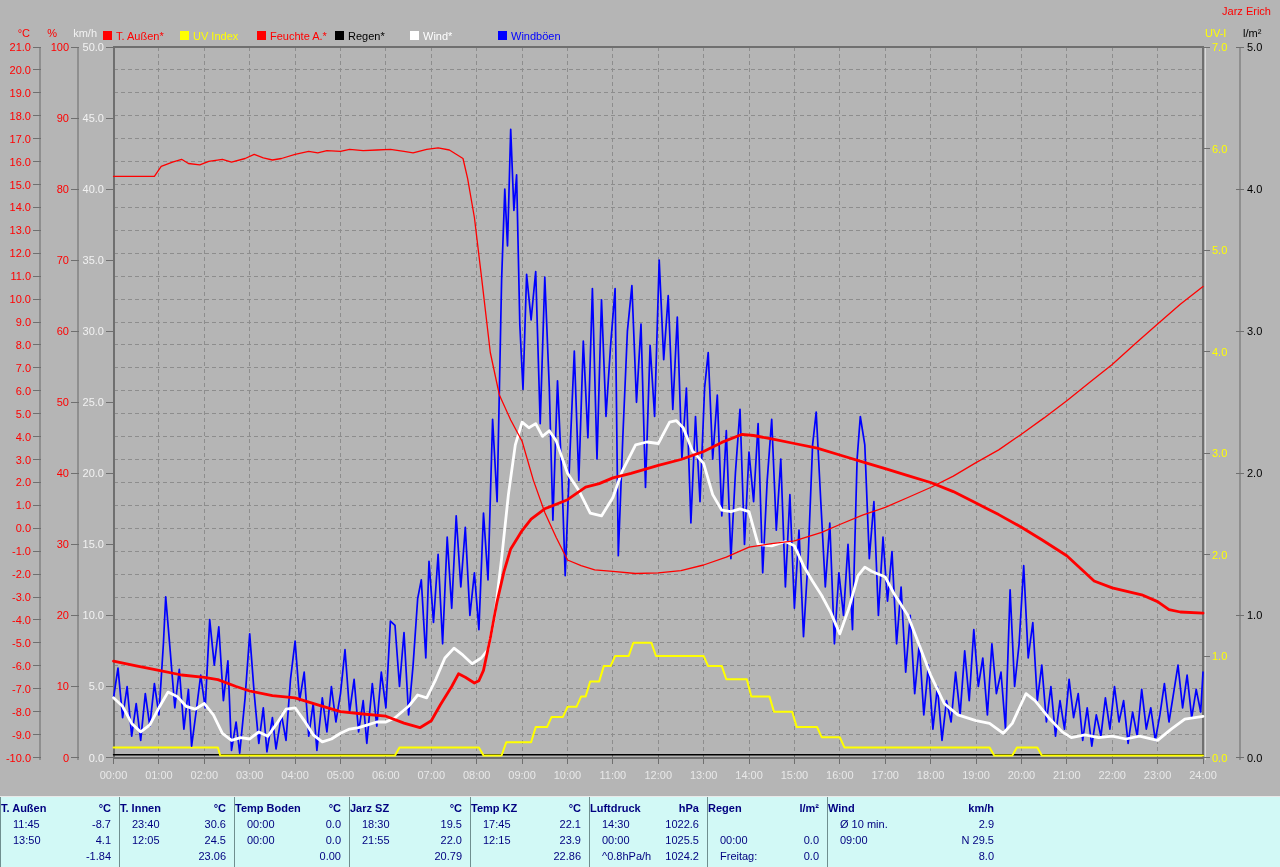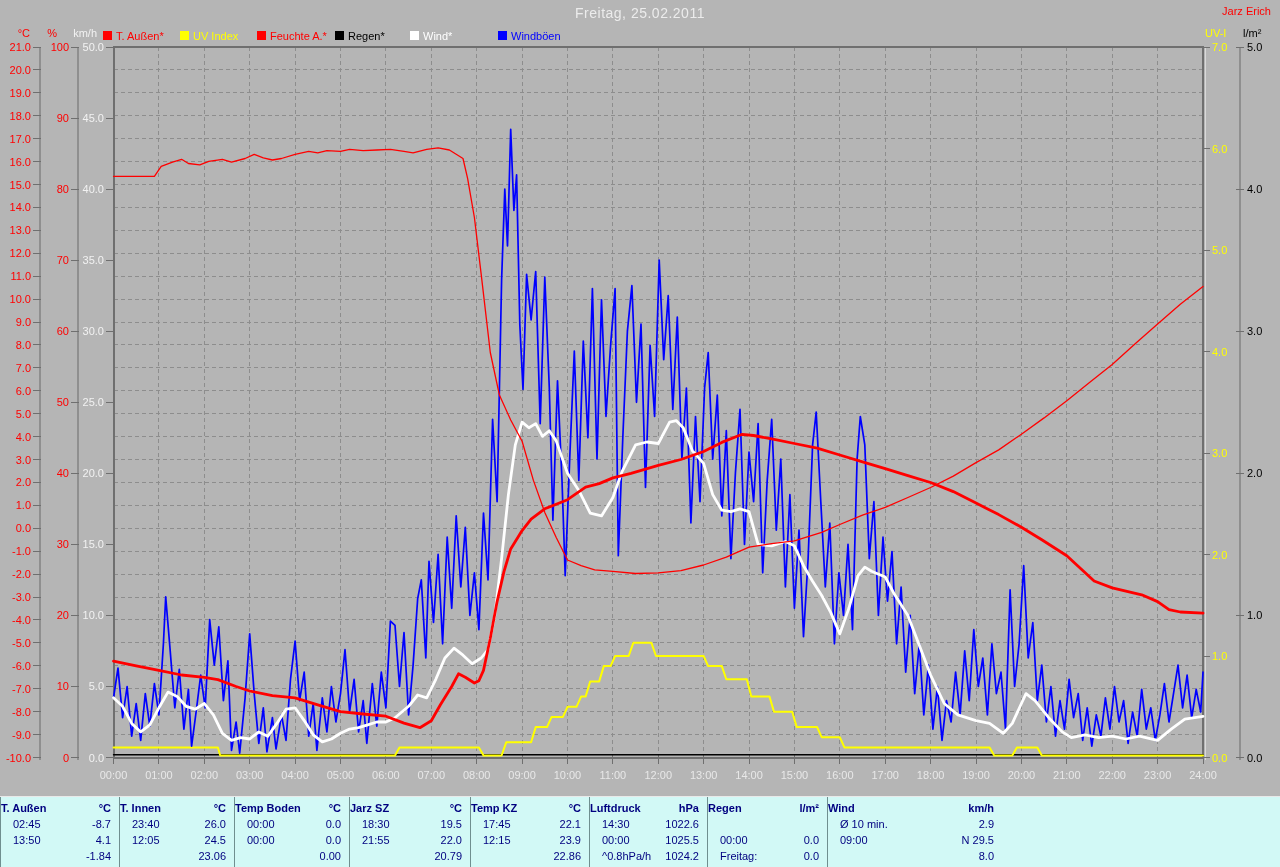--- a/index.html
+++ b/index.html
@@ -20,21 +20,20 @@
   .trow .nm{flex:1;}
   .trow .un{text-align:right;margin-right:8px;}
   .trow .tt{margin-left:12px;width:64px;font-weight:normal;}
   .trow .vv{flex:1;text-align:right;margin-right:8px;font-weight:normal;}
   .sensor .trow span{margin-left:8px;}
 </style>
 </head>
 <body>
 
 <div id="root">
-  <div id="chart-title">Freitag, 25.02.2011</div>
   <div id="author">Jarz Erich</div>
   <svg id="chart" width="1280" height="795" xmlns="http://www.w3.org/2000/svg">
       <g stroke="#8d8d8d" stroke-width="1" stroke-dasharray="4 3" shape-rendering="crispEdges">
         <line x1="113.5" y1="69.91935483870968" x2="1203" y2="69.91935483870968"></line>
         <line x1="113.5" y1="92.83870967741936" x2="1203" y2="92.83870967741936"></line>
         <line x1="113.5" y1="115.75806451612904" x2="1203" y2="115.75806451612904"></line>
         <line x1="113.5" y1="138.67741935483872" x2="1203" y2="138.67741935483872"></line>
         <line x1="113.5" y1="161.59677419354838" x2="1203" y2="161.59677419354838"></line>
         <line x1="113.5" y1="184.51612903225808" x2="1203" y2="184.51612903225808"></line>
         <line x1="113.5" y1="207.43548387096774" x2="1203" y2="207.43548387096774"></line>
@@ -326,40 +325,40 @@
       <polyline points="113.5,176.3 136.2,176.3 154.4,176.3 161.2,166.4 172.5,162.1 181.6,159.3 188.4,163.5 199.8,164.9 208.8,161.4 222.4,159.3 231.5,162.1 245.1,158.5 254.2,154.3 263.3,157.8 272.4,160.0 281.5,158.5 295.1,154.3 308.7,151.4 317.8,152.9 326.9,150.7 340.5,151.4 349.6,149.3 363.2,150.7 376.8,150.0 390.4,149.3 404.0,151.4 413.1,152.9 426.7,149.3 438.1,147.9 449.4,150.0 456.2,154.3 463.0,158.5 467.6,178.4 474.4,217.5 481.2,274.4 490.3,352.5 499.4,395.1 510.7,420.0 522.1,441.3 533.4,480.4 544.8,512.4 556.1,537.2 567.5,560.0 581.1,565.7 594.7,569.9 612.9,571.3 635.6,573.5 658.3,572.8 680.9,570.6 703.6,565.0 726.3,557.1 749.0,547.2 771.7,543.6 794.4,540.8 821.7,532.3 839.8,524.5 862.5,515.2 885.2,507.4 907.9,497.5 930.6,487.5 953.3,476.1 976.0,462.6 998.7,449.9 1021.4,434.2 1044.1,417.9 1066.8,400.8 1089.5,382.4 1112.2,364.6 1134.9,344.0 1157.6,324.1 1180.3,304.2 1203.0,286.4" fill="none" stroke="#ff0000" stroke-width="1.3" stroke-linejoin="round" stroke-linecap="round"></polyline>
       <polyline points="113.5,661.2 136.2,665.8 158.9,670.4 181.6,675.0 204.3,677.3 217.9,679.6 236.1,686.5 249.7,691.0 272.4,695.6 295.1,697.9 317.8,704.8 340.5,711.7 363.2,714.0 385.9,716.2 404.0,723.1 419.9,727.7 431.3,720.8 440.4,704.8 451.7,686.5 458.5,673.8 465.3,677.3 474.4,683.0 478.9,680.7 483.5,670.4 490.3,638.3 497.1,601.6 503.9,571.9 510.7,548.9 522.1,530.6 531.1,519.1 544.8,508.8 567.5,499.7 585.6,487.1 599.2,483.6 612.9,477.9 631.0,473.3 658.3,465.3 680.9,459.5 703.6,451.5 721.8,442.4 742.2,434.3 753.6,435.5 771.7,438.9 794.4,443.5 817.1,448.1 839.8,455.0 862.5,461.8 885.2,468.7 907.9,475.6 930.6,482.5 953.3,491.6 976.0,503.1 998.7,514.6 1021.4,527.2 1041.8,539.8 1066.8,555.8 1094.1,581.0 1112.2,587.9 1141.7,594.8 1157.6,601.6 1169.0,609.7 1180.3,612.0 1203.0,613.1" fill="none" stroke="#ff0000" stroke-width="2.8" stroke-linejoin="round" stroke-linecap="round"></polyline>
     </svg>
   <div class="tbl" id="stats">
       <div class="tcol" style="width: 119px;">
         <div class="trow head">
           <span class="nm">T. Außen</span>
           <span class="un">°C</span>
         </div>
         <div class="trow">
-          <span class="tt">02:45</span>
+          <span class="tt">11:45</span>
           <span class="vv">-8.7</span>
         </div>
         <div class="trow">
           <span class="tt">13:50</span>
           <span class="vv">4.1</span>
         </div>
         <div class="trow">
           <span class="tt"></span>
           <span class="vv">-1.84</span>
         </div>
       </div>
       <div class="tcol" style="width: 115px;">
         <div class="trow head">
           <span class="nm">T. Innen</span>
           <span class="un">°C</span>
         </div>
         <div class="trow">
           <span class="tt">23:40</span>
-          <span class="vv">26.0</span>
+          <span class="vv">30.6</span>
         </div>
         <div class="trow">
           <span class="tt">12:05</span>
           <span class="vv">24.5</span>
         </div>
         <div class="trow">
           <span class="tt"></span>
           <span class="vv">23.06</span>
         </div>
       </div>

